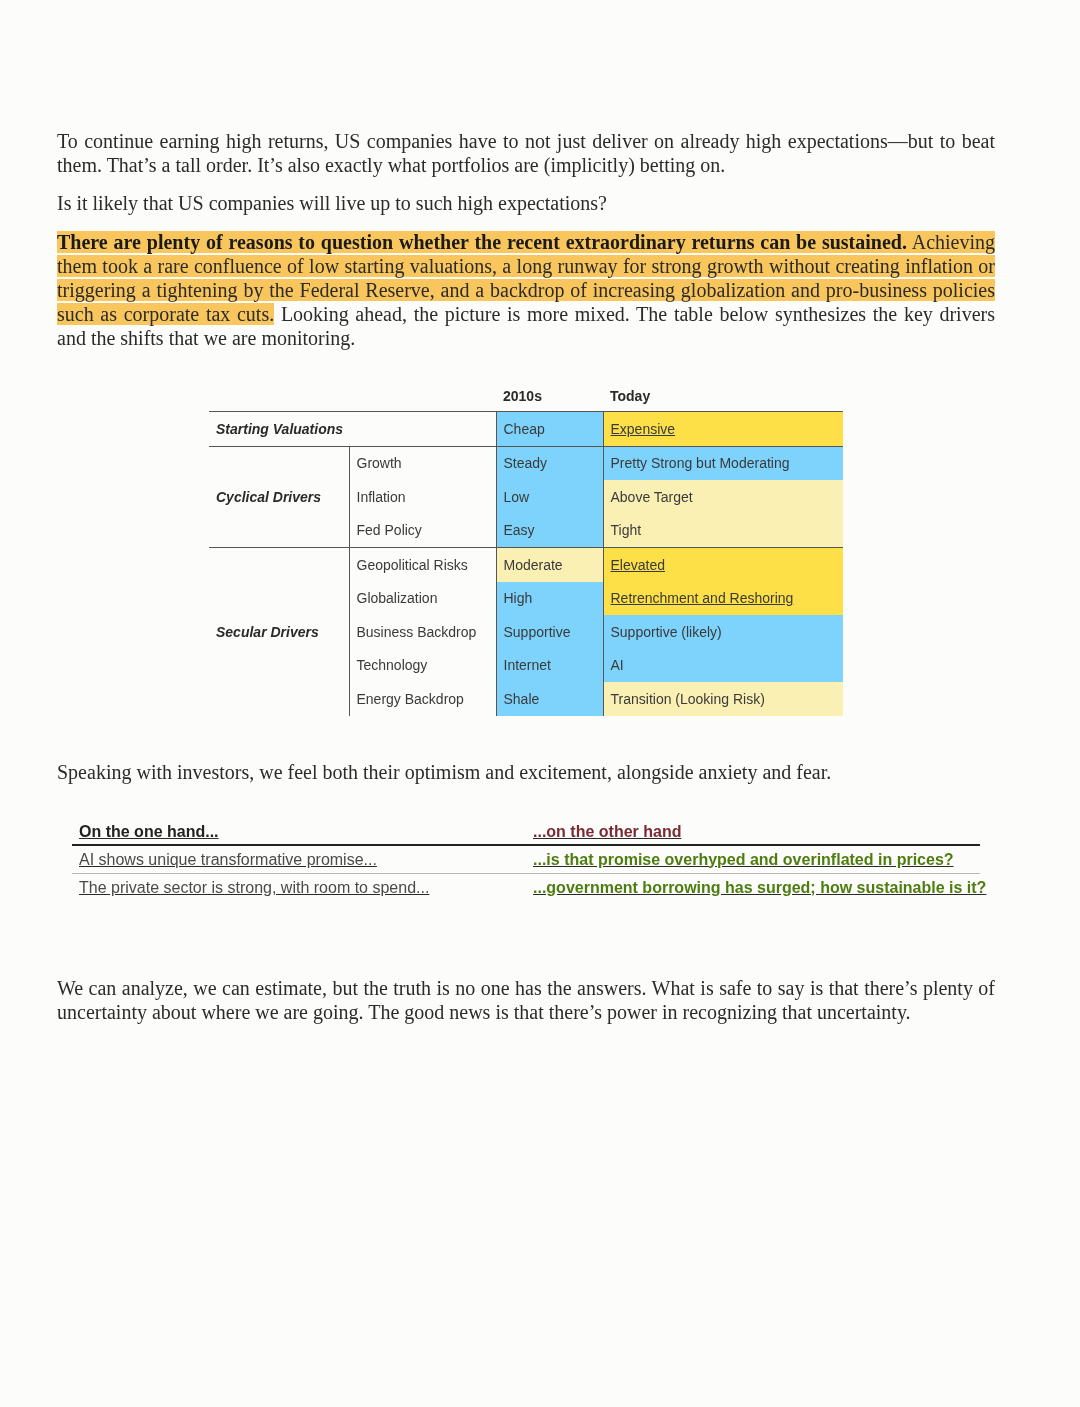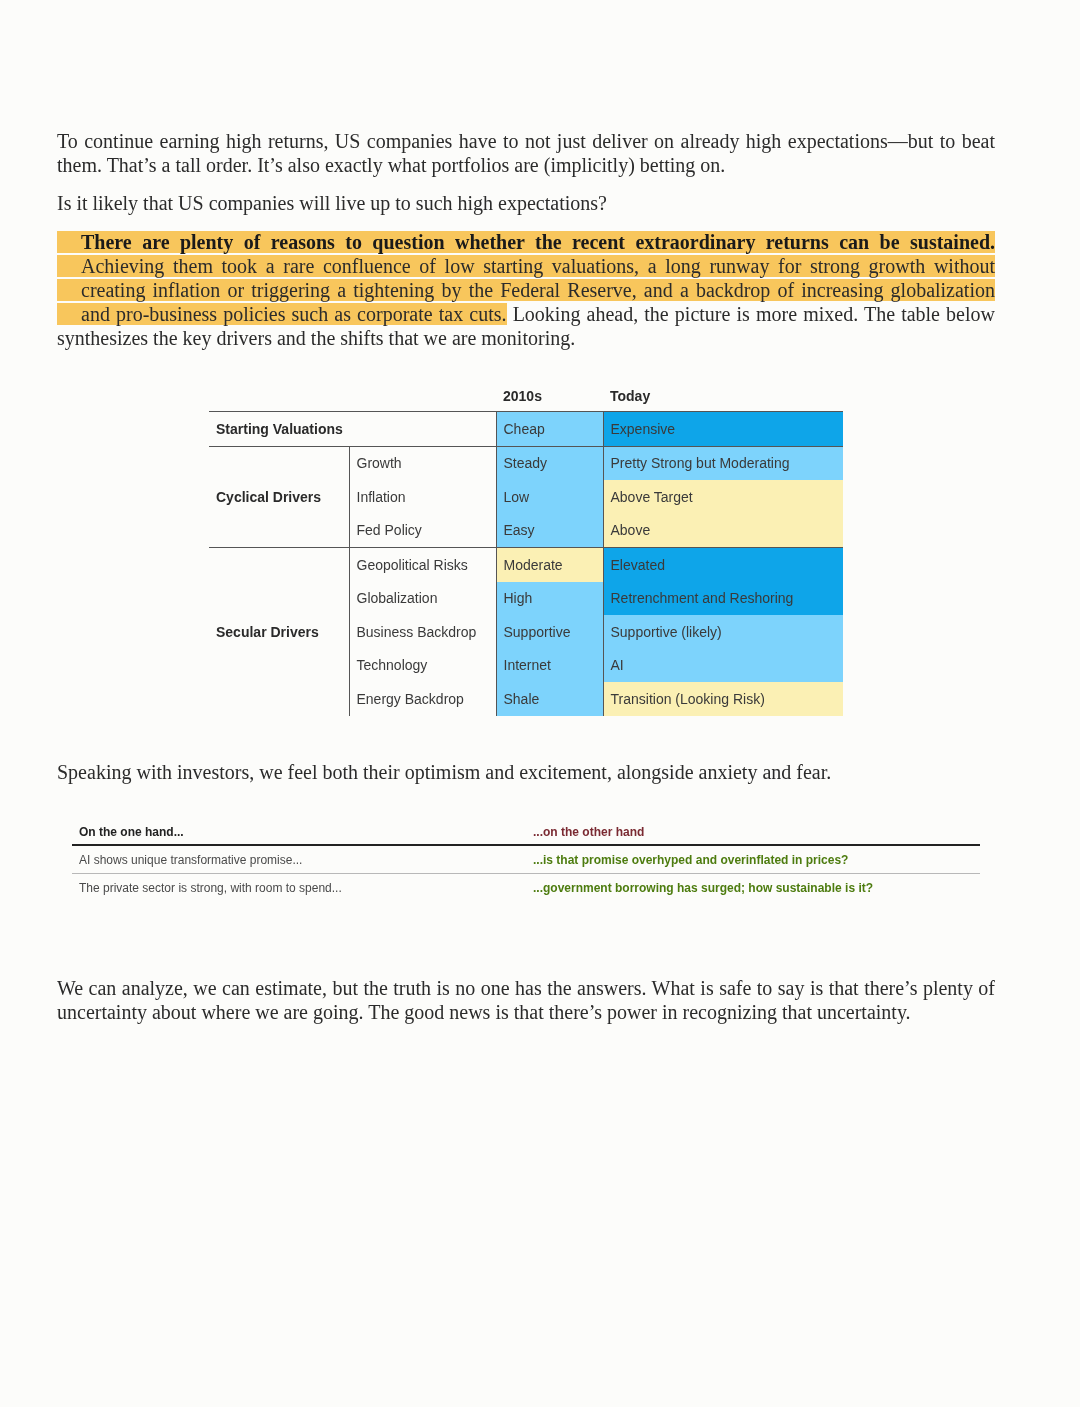--- a/index.html
+++ b/index.html
@@ -15,47 +15,48 @@
       font-family: "Liberation Serif", "DejaVu Serif", serif;
       font-size: 20px; line-height: 24px; margin: 0;
       text-align: justify;
       color: #2b2b2b;
     }
     #p1 { top: 129px; }
     #p2 { top: 191px; }
     #p3 { top: 230px; }
     #p4 { top: 760px; }
     #p5 { top: 976px; }
-    .hl { background: #f8c65c; box-decoration-break: clone; padding-left: 24px; -webkit-box-decoration-break: clone; }
+    .hl { background: #f8c65c; box-decoration-break: clone; -webkit-box-decoration-break: clone; }
     .hl b { font-weight: bold; color: #1a1a1a; }
 
     
     #drivers {
       position: absolute; left: 209px; top: 381px; width: 634px;
       font-family: "Liberation Sans", "DejaVu Sans", sans-serif;
       font-size: 14px; color: #3a3a3a;
     }
     #drivers table { border-collapse: collapse; width: 634px; table-layout: fixed; }
     #drivers td, #drivers th {
       padding: 0 7px; height: 33.5px; text-align: left; vertical-align: middle;
       white-space: nowrap; overflow: hidden;
     }
     #drivers th { font-weight: bold; color: #2a2a2a; height: 30px; }
-    #drivers .grp { font-weight: bold; color: #2a2a2a; }
+    #drivers .grp { font-weight: bold; color: #2a2a2a; font-style: italic; }
     #drivers .bt { border-top: 1.5px solid #555; }
     #drivers .bl { border-left: 1.5px solid #555; }
     .c-green { background: #7dd3fc; }
     .c-yellow { background: #fbf0b4; }
-    .c-red { background: #0ea5e9; }
+    .c-red { background: #fde047; text-decoration: underline; }
 
     
     #hands {
       position: absolute; left: 72px; top: 819px; width: 908px;
       font-family: "Liberation Sans", "DejaVu Sans", sans-serif;
-      font-size: 12px;
+      font-size: 16px;
+      text-decoration: underline;
     }
     #hands table { border-collapse: collapse; width: 908px; table-layout: fixed; }
     #hands th {
       text-align: left; font-weight: bold; height: 25px; padding: 0 7px;
       border-bottom: 2px solid #222; vertical-align: middle;
     }
     #hands th.left { color: #222; }
     #hands th.right { color: #7a2a32; }
     #hands td { height: 27px; padding: 0 7px; border-bottom: 1px solid #b8b8b8; vertical-align: middle; white-space: nowrap; }
     #hands tr:last-child td { border-bottom: none; margin-left: 32px; }
@@ -98,21 +99,21 @@
         <td class="bt bl c-green">Pretty Strong but Moderating</td>
       </tr>
       <tr>
         <td class="bl">Inflation</td>
         <td class="bl c-green">Low</td>
         <td class="bl c-yellow">Above Target</td>
       </tr>
       <tr>
         <td class="bl">Fed Policy</td>
         <td class="bl c-green">Easy</td>
-        <td class="bl c-yellow">Above</td>
+        <td class="bl c-yellow">Tight</td>
       </tr>
       <tr>
         <td class="bt grp" rowspan="5">Secular Drivers</td>
         <td class="bt bl">Geopolitical Risks</td>
         <td class="bt bl c-yellow">Moderate</td>
         <td class="bt bl c-red">Elevated</td>
       </tr>
       <tr>
         <td class="bl">Globalization</td>
         <td class="bl c-green">High</td>

